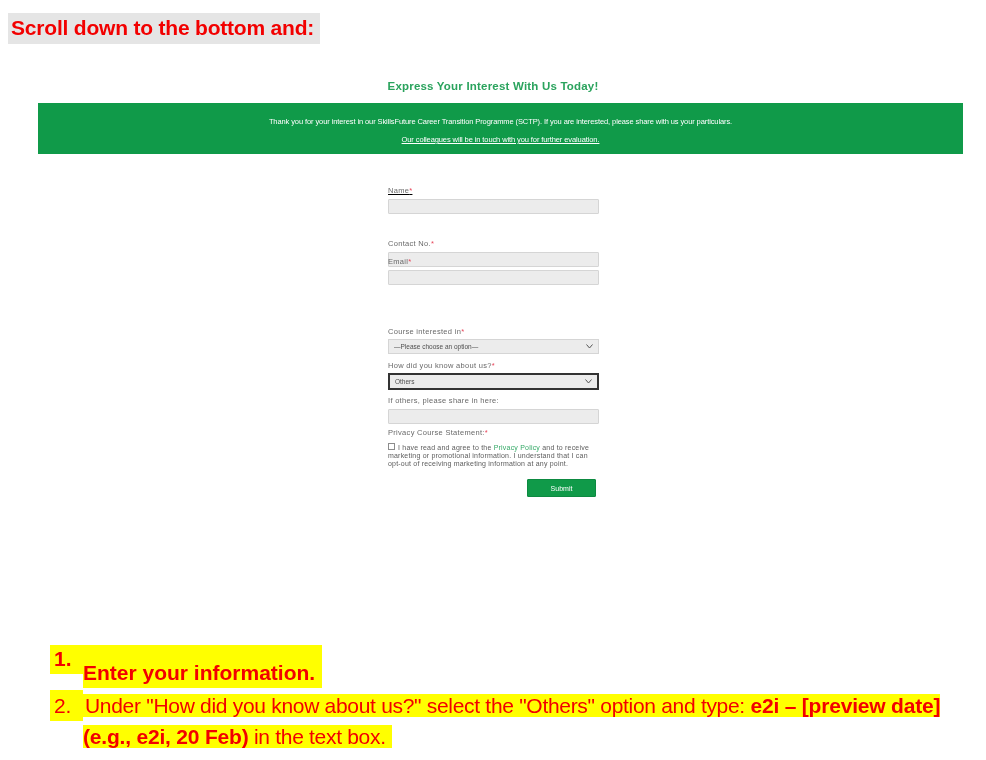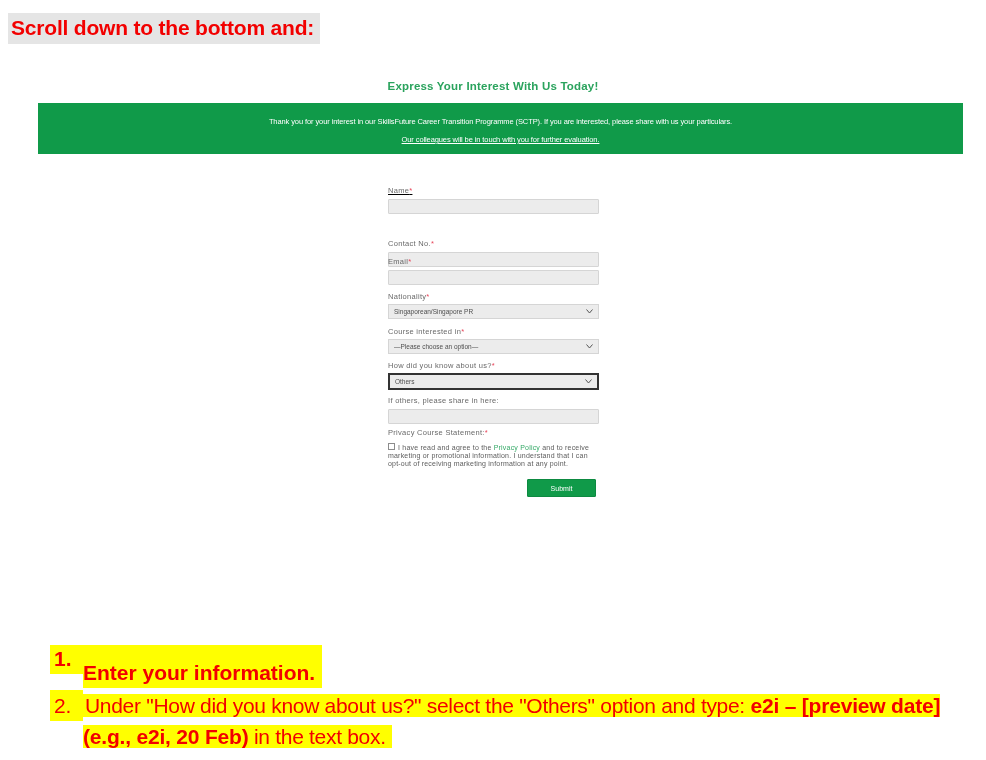--- a/index.html
+++ b/index.html
@@ -111,31 +111,20 @@
   <div class="fgroup fg-contact">
     <div class="flabel"><span>Contact No.</span><span class="star">*</span></div>
     <input class="finput" type="text" style="">
   </div>
 
   <div class="fgroup fg-email">
     <div class="flabel"><span>Email</span><span class="star">*</span></div>
     <input class="finput" type="text" style="">
   </div>
 
-  <div class="fgroup fg-nat">
-    <div class="flabel"><span>Nationality</span><span class="star">*</span></div>
-    <div class="fselect">
-      <span>Singaporean/Singapore PR</span>
-      <span class="chev">
-        <svg width="7" height="5" viewBox="0 0 7 5">
-            <polyline points="0.5,0.5 3.5,4 6.5,0.5" fill="none" stroke="#555" stroke-width="1"></polyline>
-          </svg>
-      </span>
-    </div>
-  </div>
 
   <div class="fgroup fg-course">
     <div class="flabel"><span>Course interested in</span><span class="star">*</span></div>
     <div class="fselect">
       <span>—Please choose an option—</span>
       <span class="chev">
         <svg width="7" height="5" viewBox="0 0 7 5">
             <polyline points="0.5,0.5 3.5,4 6.5,0.5" fill="none" stroke="#555" stroke-width="1"></polyline>
           </svg>
       </span>

